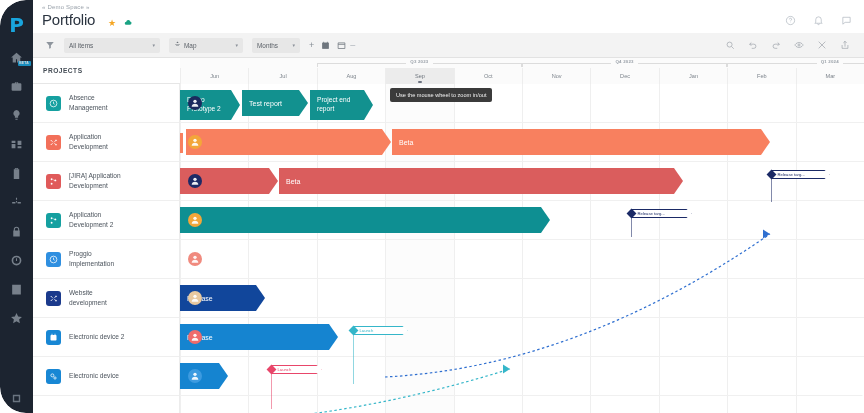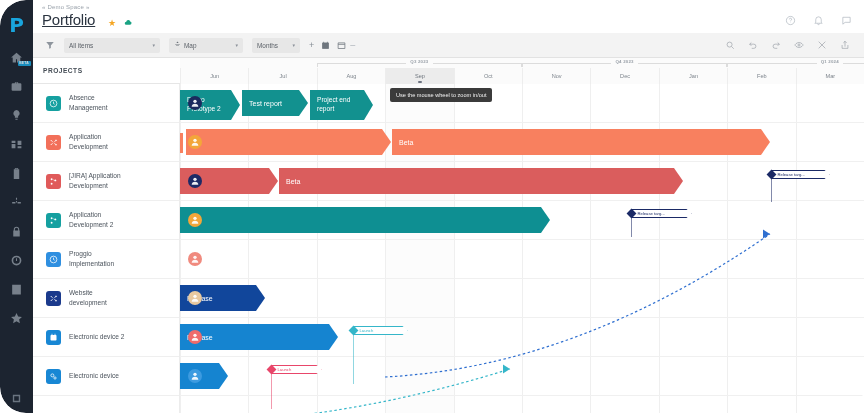--- a/index.html
+++ b/index.html
@@ -63,21 +63,20 @@
     border-top-right-radius: 26px;
   }
   .breadcrumb {
     position: absolute; left: 9px; top: 4px;
     font-size: 6px; color: #9aa2ab; letter-spacing: .2px;
   }
   .page-title {
     position: absolute; left: 9px; top: 11px;
     font-size: 15px; color: #2b3440; font-weight: normal;
     letter-spacing: -0.2px;
-    text-decoration: underline;
   }
   .title-star {
     position: absolute; left: 75px; top: 18px;
     font-size: 9px; color: #f5a623;
   }
   .title-cloud {
     position: absolute; left: 90px; top: 18px;
     font-size: 9px; color: #1aa383;
   }
   .title-actions {

